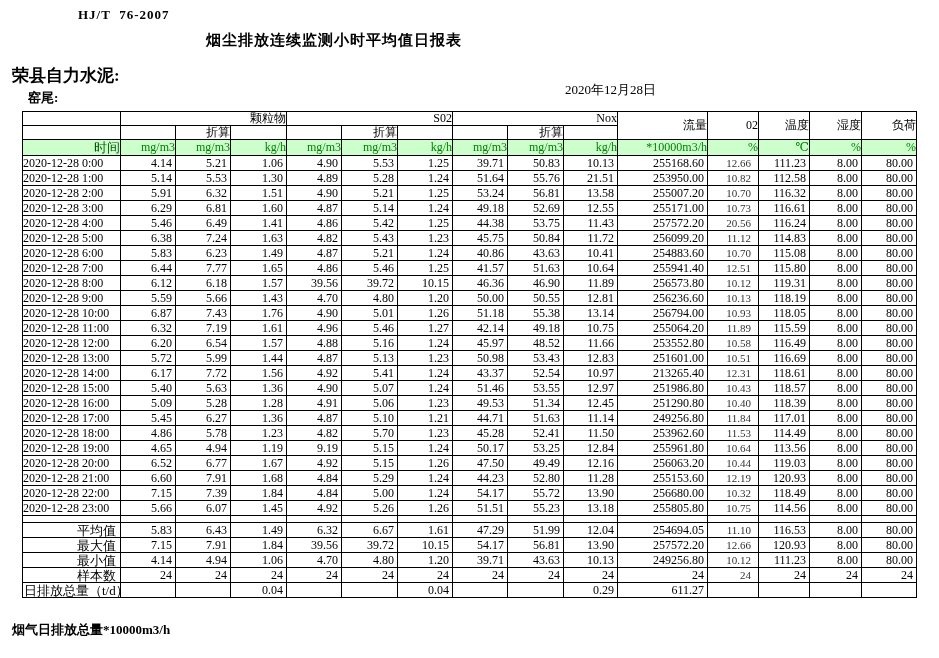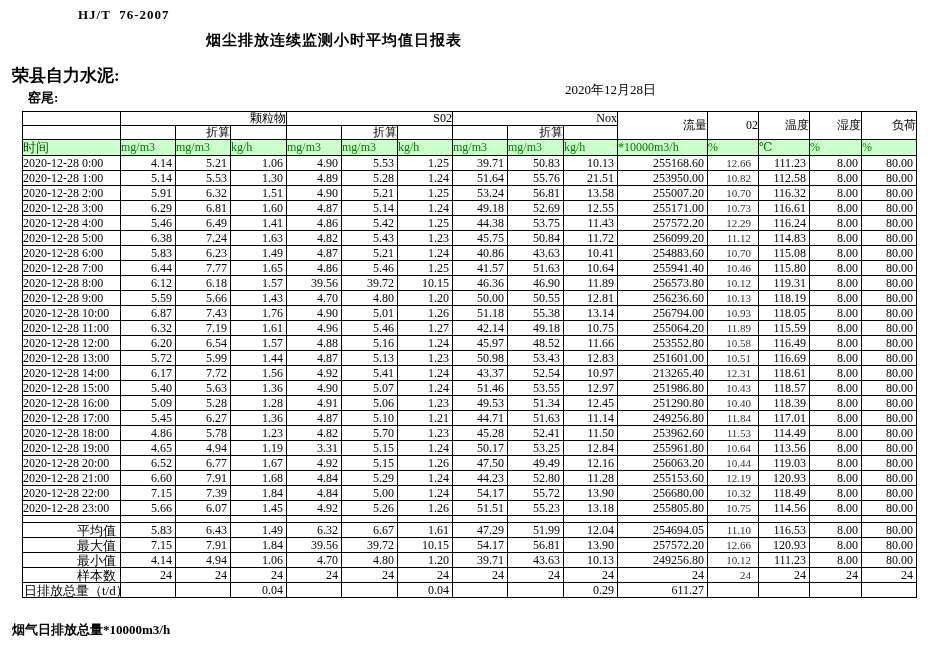--- a/index.html
+++ b/index.html
@@ -20,21 +20,21 @@
     font-size:12px;
   }
   .report th, .report td {
     border:1px solid #000; padding:0 3px 0 0;
     white-space:nowrap; overflow:hidden; line-height:13px;
     font-weight:normal;
   }
   tr.ghead  { height:14px; }
   tr.ghead th { text-align:right; font-size:12px; padding:0; }
   tr.unithead { height:16px; }
-  tr.unithead th { background:#ccffcc; color:#008000; text-align:left; font-size:12px; padding:0; }
+  tr.unithead th { background:#ccffcc; color:#008000; text-align:right; font-size:12px; padding:0; }
   tr.unithead th.timeh { font-size:13px; color:#005500; }
   tr.datarow { height:15px; }
   td.time  { font-size:12px; padding-right:4px; }
   td.num   { text-align:right; font-size:12px; }
   td.o2col { font-size:11px; color:#333333; padding-right:7px; }
   tr.spacer { height:7px; }
   tr.sumrow { height:15px; }
   td.slabel { text-align:right; font-size:13px; padding-right:4px; }
   td.dlabel { text-align:left; font-size:13px; padding:0 0 0 1px; }
 
@@ -185,21 +185,21 @@
         <td class="num">5.46</td>
         <td class="num">6.49</td>
         <td class="num">1.41</td>
         <td class="num">4.86</td>
         <td class="num">5.42</td>
         <td class="num">1.25</td>
         <td class="num">44.38</td>
         <td class="num">53.75</td>
         <td class="num">11.43</td>
         <td class="num">257572.20</td>
-        <td class="num o2col">12.29</td>
+        <td class="num o2col">20.56</td>
         <td class="num">116.24</td>
         <td class="num">8.00</td>
         <td class="num">80.00</td>
       </tr>
       <tr class="datarow">
         <td class="time">2020-12-28 5:00</td>
         <td class="num">6.38</td>
         <td class="num">7.24</td>
         <td class="num">1.63</td>
         <td class="num">4.82</td>
@@ -236,21 +236,21 @@
         <td class="num">6.44</td>
         <td class="num">7.77</td>
         <td class="num">1.65</td>
         <td class="num">4.86</td>
         <td class="num">5.46</td>
         <td class="num">1.25</td>
         <td class="num">41.57</td>
         <td class="num">51.63</td>
         <td class="num">10.64</td>
         <td class="num">255941.40</td>
-        <td class="num o2col">10.46</td>
+        <td class="num o2col">12.51</td>
         <td class="num">115.80</td>
         <td class="num">8.00</td>
         <td class="num">80.00</td>
       </tr>
       <tr class="datarow">
         <td class="time">2020-12-28 8:00</td>
         <td class="num">6.12</td>
         <td class="num">6.18</td>
         <td class="num">1.57</td>
         <td class="num">39.56</td>
@@ -433,21 +433,21 @@
         <td class="num o2col">11.53</td>
         <td class="num">114.49</td>
         <td class="num">8.00</td>
         <td class="num">80.00</td>
       </tr>
       <tr class="datarow">
         <td class="time">2020-12-28 19:00</td>
         <td class="num">4.65</td>
         <td class="num">4.94</td>
         <td class="num">1.19</td>
-        <td class="num">3.31</td>
+        <td class="num">9.19</td>
         <td class="num">5.15</td>
         <td class="num">1.24</td>
         <td class="num">50.17</td>
         <td class="num">53.25</td>
         <td class="num">12.84</td>
         <td class="num">255961.80</td>
         <td class="num o2col">10.64</td>
         <td class="num">113.56</td>
         <td class="num">8.00</td>
         <td class="num">80.00</td>

